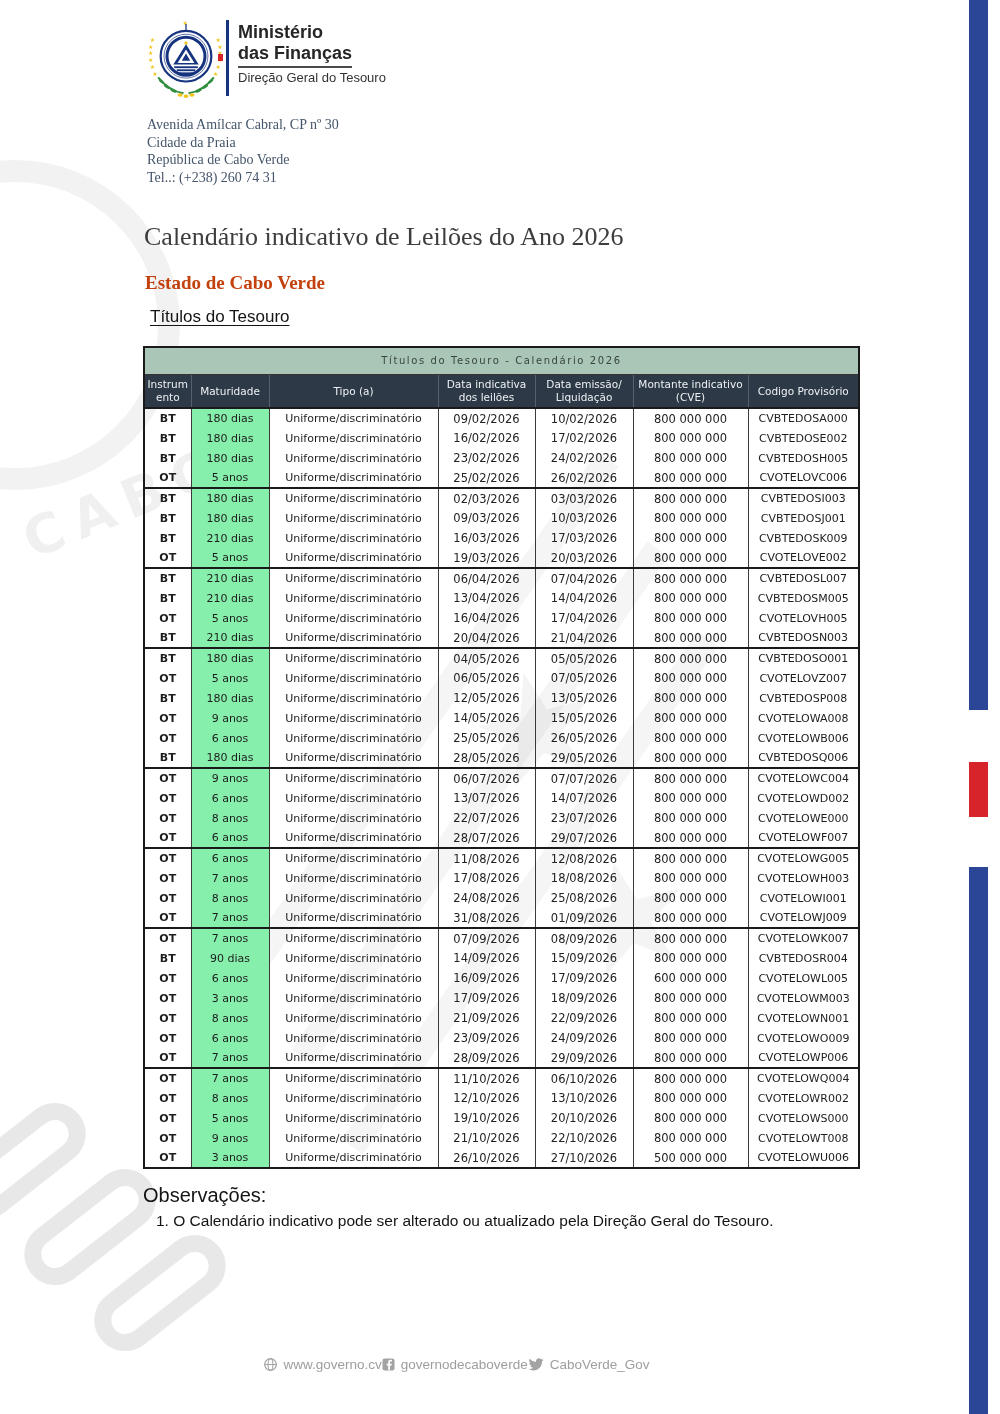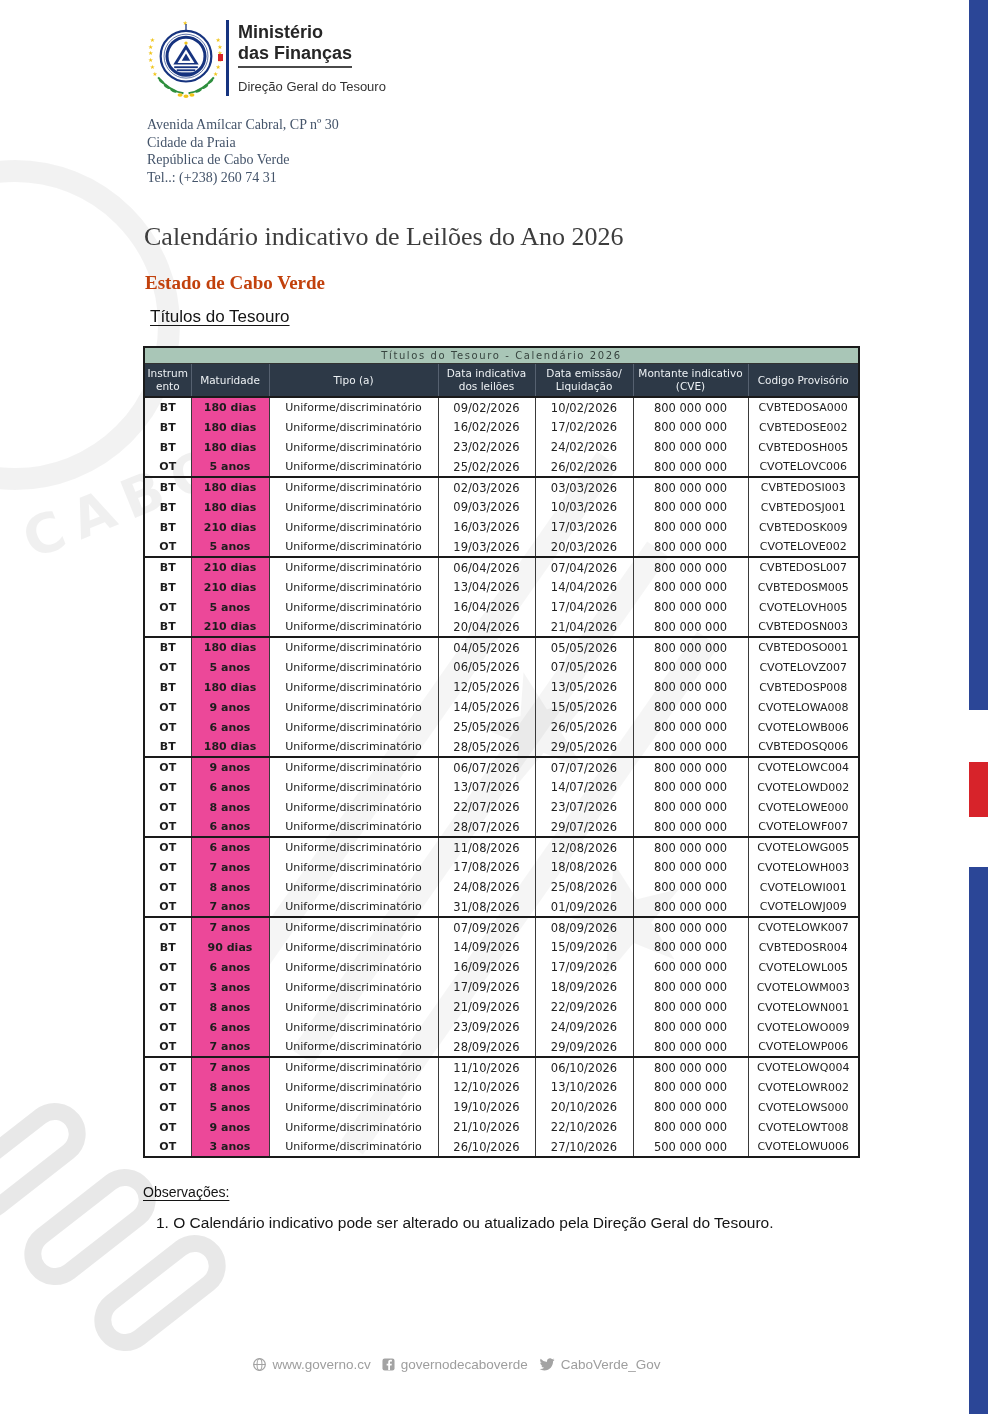--- a/index.html
+++ b/index.html
@@ -34,59 +34,59 @@
   .edge-bar.red{top:762px;height:55px;background:var(--bar_red)}
   .edge-bar.bottom{top:867px;height:547px;background:var(--bar_blue)}
 
   
   .logo-wrap{position:absolute;left:148px;top:14px}
   .logo-divider{position:absolute;left:226px;top:20px;width:3px;height:76px;background:var(--emblem_blue)}
   .logo-reddot{position:absolute;left:218px;top:54px;width:5px;height:7px;background:var(--bar_red)}
   .ministry{position:absolute;left:238px;top:22px;font-family:"Liberation Sans",sans-serif;color:#262626}
   .ministry .l1,.ministry .l2{font-size:18px;font-weight:bold;line-height:21px}
   .ministry .l2{display:inline-block;border-bottom:2px solid #4a4a4a;padding-bottom:2px}
-  .ministry .l3{font-size:13px;color:#333;margin-top:11px}
+  .ministry .l3{font-size:13px;color:#333;margin-top:2px}
 
   .address{position:absolute;left:147px;top:116px;font-family:"Liberation Serif",serif;
            font-size:14px;line-height:17.5px;color:var(--address_color)}
 
   
   .main-title{position:absolute;left:144px;top:222px;font-size:26px;color:#3d3d3d;
               font-family:Liberation Serif, serif}
   .sub-title{position:absolute;left:145px;top:272px;font-size:19px;font-weight:bold;
              font-family:"Liberation Serif",serif;color:#c2410c}
   .section-title{position:absolute;left:150px;top:307px;font-size:17px;color:#141414;
                  font-family:"Liberation Sans",sans-serif;text-decoration:underline;text-underline-offset:3px}
 
   
   .cal-table{position:absolute;left:143px;top:346px;width:715px;border-collapse:collapse;
              table-layout:fixed;border:2px solid #1a1a1a;font-family:"DejaVu Sans",sans-serif}
   .cal-table th.cap{background:var(--caption_bg);color:#37443f;font-weight:normal;font-size:10px;
-                    letter-spacing:1.6px;height:16px;border-bottom:1px solid #333;text-align:center}
+                    letter-spacing:1.6px;height:27px;border-bottom:1px solid #333;text-align:center}
   .cal-table thead th.hdr{background:var(--header_bg);color:#edf1f4;font-weight:normal;font-size:10.5px;
                     line-height:12.5px;height:34px;padding:2px 1px;text-align:center;vertical-align:middle;
                     border-right:1px solid #566170;border-bottom:2px solid #1a1a1a}
   .cal-table thead th.hdr:last-child{border-right:none}
   .cal-table thead th.hdr.c0{word-break:break-all}
   .cal-table tbody td{height:20px;font-size:11px;text-align:center;vertical-align:middle;
                       border-right:1px solid #3a3a3a;color:#1d1d1d;overflow:hidden;white-space:nowrap}
   .cal-table tbody td:last-child{border-right:none}
   .cal-table tbody td.c0{font-weight:bold}
-  .cal-table tbody td.c1{font-weight:bold;background:#ec4899}
+  .cal-table tbody td.c1{font-weight:normal;background:#86efac}
   .cal-table tbody td.c3,.cal-table tbody td.c4,.cal-table tbody td.c5{font-size:11.5px;color:#222}
   .cal-table tbody tr.group-end td{border-bottom:2px solid #1a1a1a}
 
   
   .obs{position:absolute;left:143px;top:1184px;width:716px;font-family:"Liberation Sans",sans-serif;color:#141414}
-  .obs .obs-heading{font-size:14px;text-decoration:underline;text-underline-offset:3px;margin-bottom:12px}
+  .obs .obs-heading{font-size:20px;text-underline-offset:3px;margin-bottom:3px}
   .obs .obs-item{font-size:15.5px;line-height:21.5px;padding-left:13px;text-align:justify}
 
   
   .footer{position:absolute;left:0;top:1357px;width:912px;display:flex;justify-content:center;
-          align-items:center;gap:11px;font-family:"Liberation Sans",sans-serif;font-size:13.5px;color:#9e9e9e}
+          align-items:center;font-family:"Liberation Sans",sans-serif;font-size:13.5px;color:#9e9e9e}
   .footer .ico{display:inline-block;vertical-align:middle}
   .footer .item{display:flex;align-items:center;gap:6px}
 </style>
 </head>
 <body>
 
 <div class="page">
 
   <div class="wm wm-circle"></div>
   <div class="wm wm-text">CABO</div>

